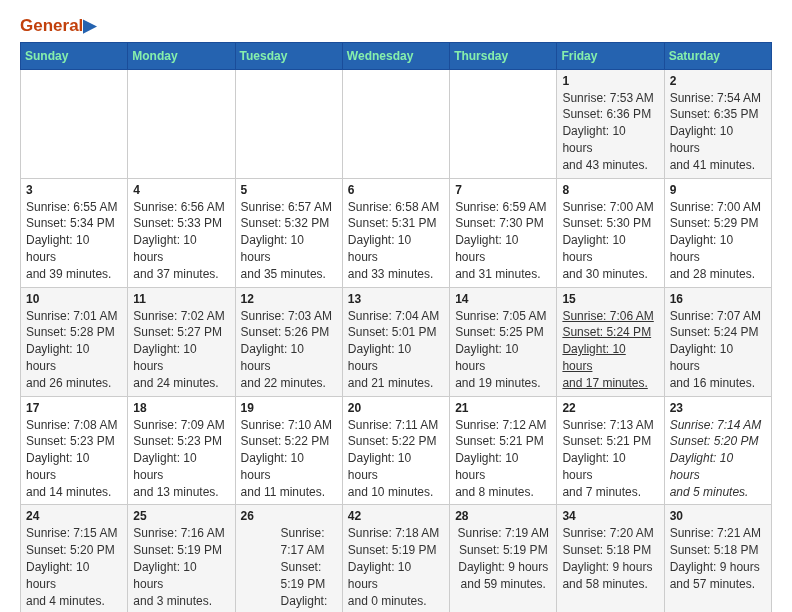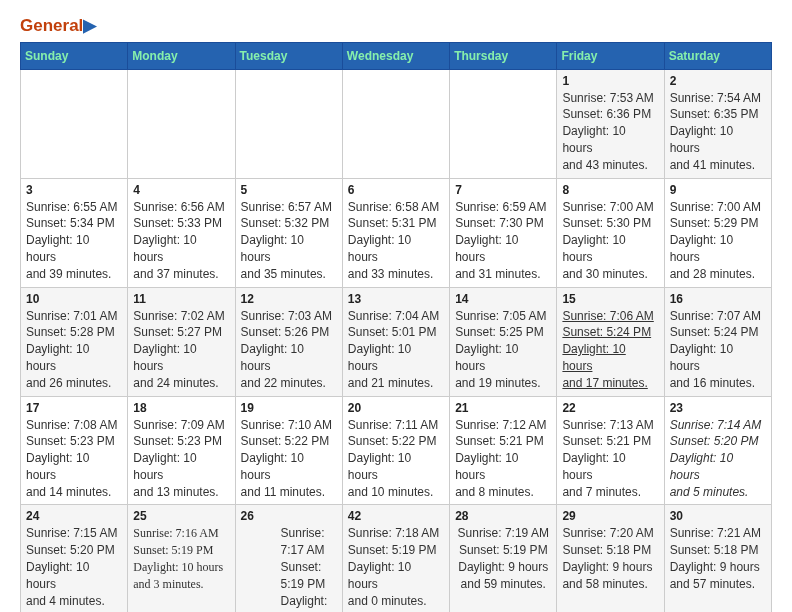--- a/index.html
+++ b/index.html
@@ -283,21 +283,21 @@
       <tr>
         <td>
           <span class="day-num">24</span>
           <div class="day-info" style="white-space: pre-line;">Sunrise: 7:15 AM
 Sunset: 5:20 PM
 Daylight: 10 hours
 and 4 minutes.</div>
         </td>
         <td>
           <span class="day-num">25</span>
-          <div class="day-info" style="white-space: pre-line; font-family: Liberation Serif, serif;">Sunrise: 7:16 AM
+          <div class="day-info" style="white-space: pre-line;">Sunrise: 7:16 AM
 Sunset: 5:19 PM
 Daylight: 10 hours
 and 3 minutes.</div>
         </td>
         <td>
           <span class="day-num">26</span>
           <div class="day-info" style="white-space: pre-line; margin-left: 40px;">Sunrise: 7:17 AM
 Sunset: 5:19 PM
 Daylight: 10 hours
 and 1 minute.</div>
@@ -310,21 +310,21 @@
 and 0 minutes.</div>
         </td>
         <td>
           <span class="day-num">28</span>
           <div class="day-info" style="white-space: pre-line; text-align: center;">Sunrise: 7:19 AM
 Sunset: 5:19 PM
 Daylight: 9 hours
 and 59 minutes.</div>
         </td>
         <td>
-          <span class="day-num">29</span>
+          <span class="day-num">34</span>
           <div class="day-info" style="white-space: pre-line;">Sunrise: 7:20 AM
 Sunset: 5:18 PM
 Daylight: 9 hours
 and 58 minutes.</div>
         </td>
         <td>
           <span class="day-num">30</span>
           <div class="day-info" style="white-space: pre-line;">Sunrise: 7:21 AM
 Sunset: 5:18 PM
 Daylight: 9 hours

